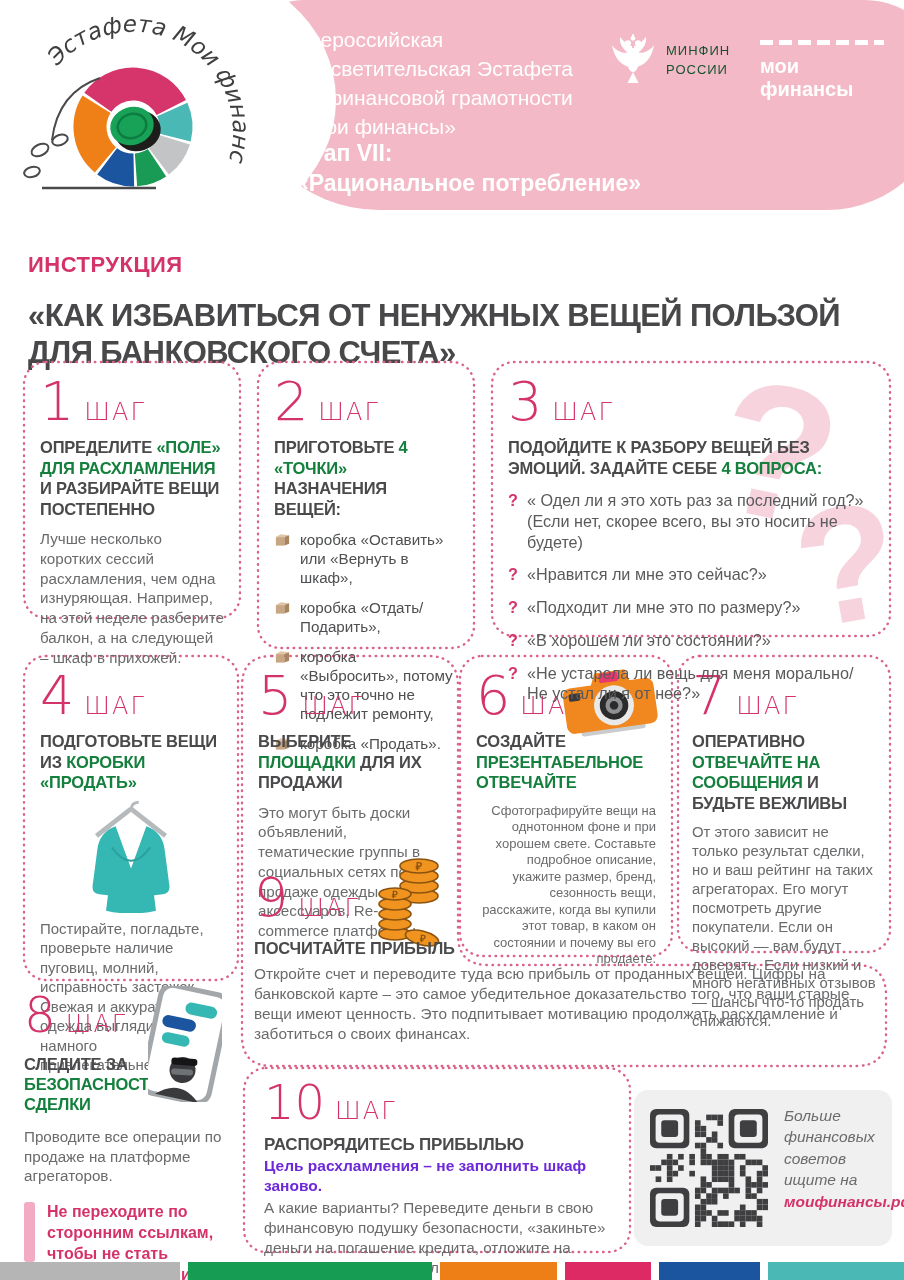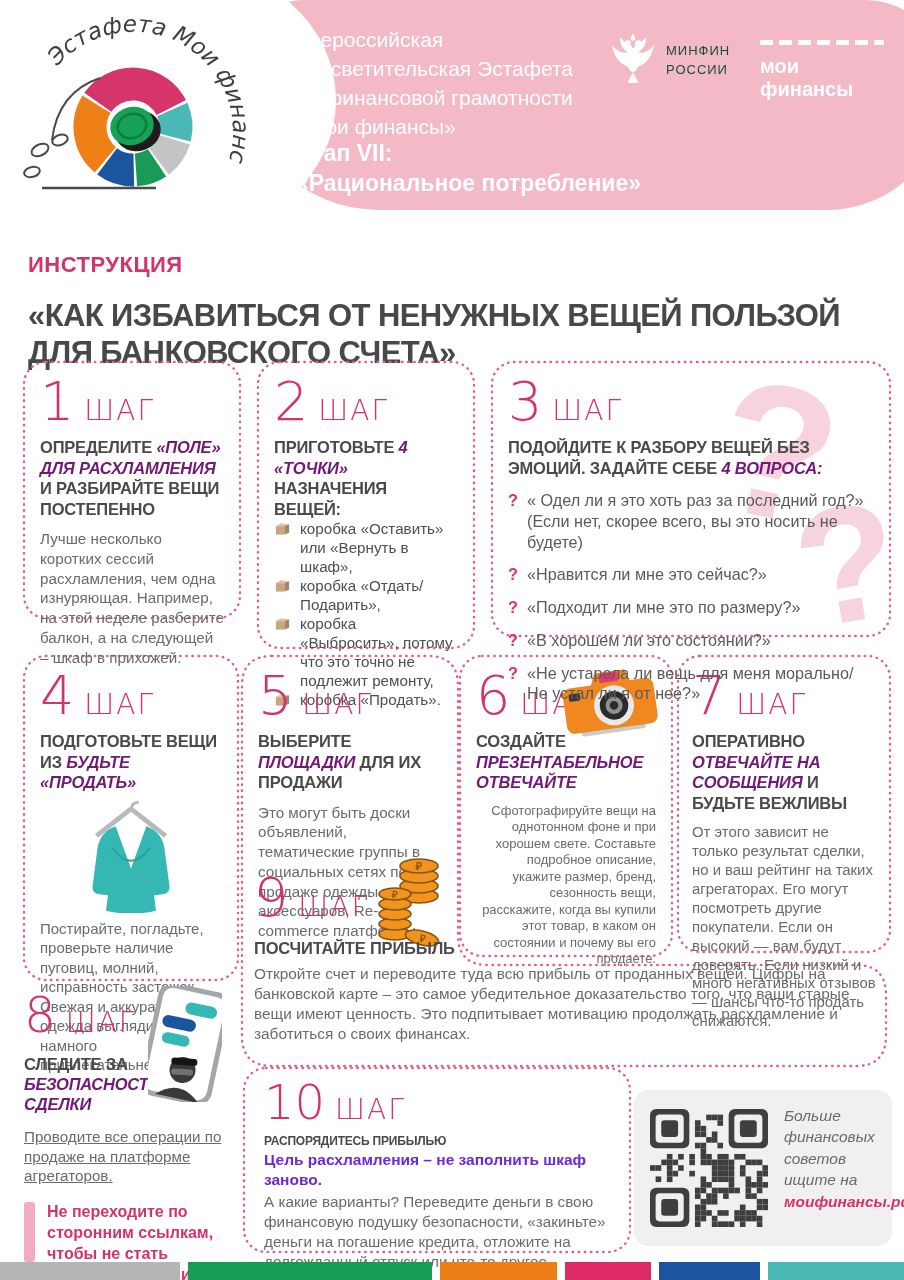--- a/index.html
+++ b/index.html
@@ -22,25 +22,25 @@
 
   
   .kicker{position:absolute;left:28px;top:252px;color:#d4336a;font-size:22px;font-weight:700;letter-spacing:.5px;}
   .main-heading{position:absolute;left:28px;top:282px;width:860px;color:#48484a;font-size:31px;
                 font-weight:700;letter-spacing:-0.6px;line-height:1.18;margin-top:16px;}
 
   
   .box{position:absolute;box-sizing:border-box;padding:14px 16px;}
   .stepnum{display:flex;align-items:baseline;color:#d4336a;font-family:"DejaVu Sans",sans-serif;}
   .stepnum .n{font-size:54px;font-weight:200;line-height:.95;}
-  .stepnum .w{font-size:28px;font-weight:200;letter-spacing:2px;padding-left:10px;text-align:center;}
+  .stepnum .w{font-size:24px;font-weight:200;letter-spacing:2px;padding-left:10px;text-align:center;}
   .h{font-size:16.5px;font-weight:700;line-height:1.24;color:#4a4a4c;margin-top:10px;letter-spacing:-0.2px;}
-  .h .hp{color:#701a75;font-style:italic;}
+  .h .hp{color:#15803d;}
   .body{font-size:15.2px;line-height:1.3;color:#6a6b6d;margin-top:10px;}
-  .item{display:flex;gap:9px;font-size:15.2px;line-height:1.25;color:#4e4f51;}
+  .item{display:flex;gap:9px;margin-top:11px;font-size:15.2px;line-height:1.25;color:#4e4f51;}
   .item svg{flex-shrink:0;margin-top:1px;}
   .qrow{display:flex;gap:7px;margin-top:12px;font-size:16.2px;line-height:1.28;color:#595a5c;position:relative;z-index:1;}
   .qrow .qm{color:#d4336a;font-weight:700;flex-shrink:0;width:12px;}
   .qdeco{position:absolute;color:#f7d3de;font-weight:700;z-index:0;line-height:1;}
 
   .warn{display:flex;gap:12px;margin-top:16px;}
   .warn-bar{width:11px;flex-shrink:0;}
   .warn-bar .b1{width:11px;height:60px;background:#f2abc2;border-radius:3px;}
   .warn-bar .b2{width:11px;height:13px;background:#f2abc2;border-radius:3px;margin-top:6px;}
   .warn-text{color:#d4336a;font-weight:700;font-size:16px;line-height:1.3;}
@@ -226,21 +226,21 @@
         <span class="qm">?</span>
         <span>«Не устарела ли вещь для меня морально/Не устал ли я от нее?»</span>
       </div>
   </div>
 
   <div class="box" style="left:24px;top:656px;width:214px;">
     <div class="stepnum">
       <span class="n">4</span>
         <span class="w">ШАГ</span>
     </div>
-    <div class="h"><span>ПОДГОТОВЬТЕ ВЕЩИ ИЗ </span><span class="hp">БУДЬТЕ «ПРОДАТЬ»</span></div>
+    <div class="h"><span>ПОДГОТОВЬТЕ ВЕЩИ ИЗ </span><span class="hp">КОРОБКИ «ПРОДАТЬ»</span></div>
     <div style="text-align:center;margin-top:4px;">
       <svg width="96" height="116" viewBox="0 0 100 120">
         <path d="M50 14 q0 -9 8 -9" stroke="#b6babc" stroke-width="3" fill="none"></path>
         <path d="M50 12 L14 40 M50 12 L86 40" stroke="#b6babc" stroke-width="5" fill="none"></path>
         <path d="M34 30 C22 34 16 44 15 54 L10 92 Q9 100 17 101 L26 102 L24 118 Q50 124 76 118 L74 102 L83 101 Q91 100 90 92 L85 54 C84 44 78 34 66 30 L50 74 Z" fill="#35b7b3"></path>
         <path d="M30 52 Q50 80 70 52" stroke="#2aa19d" stroke-width="2" fill="none"></path>
       </svg>
     </div>
     <div class="body" style="font-size:15px;margin-top:2px;">Постирайте, погладьте, проверьте наличие пуговиц, молний, исправность застежек. Свежая и аккуратная одежда выглядит намного привлекательнее.</div>
   </div>
@@ -310,21 +310,21 @@
   </svg>
   <div class="abs h" style="left:254px;top:938px;margin-top:0;">ПОСЧИТАЙТЕ ПРИБЫЛЬ</div>
   <div class="abs body" style="left:254px;top:964px;width:614px;margin-top:0;font-size:15.4px;">Откройте счет и переводите туда всю прибыль от проданных вещей. Цифры на банковской карте – это самое убедительное доказательство того, что ваши старые вещи имеют ценность. Это подпитывает мотивацию продолжать расхламление и заботиться о своих финансах.</div>
 
   <div class="abs" style="left:24px;top:992px;width:214px;">
     <div class="stepnum">
       <span class="n" style="font-size:50px;">8</span>
         <span class="w">ШАГ</span>
     </div>
     <div class="h" style="margin-top:14px;width:190px;"><span>СЛЕДИТЕ ЗА </span><span class="hp">БЕЗОПАСНОСТЬЮ СДЕЛКИ</span></div>
-    <div class="body" style="margin-top:12px;text-decoration:underline;">Проводите все операции по продаже на платформе агрегаторов.</div>
+    <div class="body" style="margin-top:12px;">Проводите все операции по продаже на платформе агрегаторов.</div>
     <div class="warn">
       <div class="warn-bar">
         <div class="b1"></div>
           <div class="b2"></div>
       </div>
       <div class="warn-text">Не переходите по сторонним ссылкам, чтобы не стать жертвой мошенников.</div>
     </div>
   </div>
   <svg class="abs" style="left:148px;top:986px;" width="74" height="116" viewBox="0 0 74 116">
     <g transform="rotate(12 37 58)">
@@ -337,21 +337,21 @@
       <rect x="29" y="83" width="22" height="6" rx="3" fill="#6f7274" transform="rotate(-8 40 86)"></rect>
       <path d="M18 113 Q40 92 62 113 Z" fill="#3a3a3c"></path>
     </g>
   </svg>
 
   <div class="box" style="left:244px;top:1068px;width:386px;padding:12px 20px;">
     <div class="stepnum">
       <span class="n" style="font-size:48px;">10</span>
         <span class="w">ШАГ</span>
     </div>
-    <div class="h" style="font-size:12px;margin-top:8px;">РАСПОРЯДИТЕСЬ ПРИБЫЛЬЮ</div>
+    <div class="h" style="font-size:17px;margin-top:8px;">РАСПОРЯДИТЕСЬ ПРИБЫЛЬЮ</div>
     <div class="lead">Цель расхламления – не заполнить шкаф заново.</div>
     <div class="body" style="margin-top:2px;font-size:15.3px;">А какие варианты? Переведите деньги в свою финансовую подушку безопасности, «закиньте» деньги на погашение кредита, отложите на долгожданный отпуск или что-то другое.</div>
   </div>
 
   <div class="qr-box">
     <svg id="qr-modules" class="qr-svg" width="118" height="118" viewBox="0 0 115.5 115.5">
         <rect x="55" y="5.5" width="5.5" height="5.5" fill="#3f3f41"></rect>
         <rect x="60.5" y="5.5" width="5.5" height="5.5" fill="#3f3f41"></rect>
         <rect x="66" y="5.5" width="5.5" height="5.5" fill="#3f3f41"></rect>
         <rect x="44" y="11" width="5.5" height="5.5" fill="#3f3f41"></rect>

